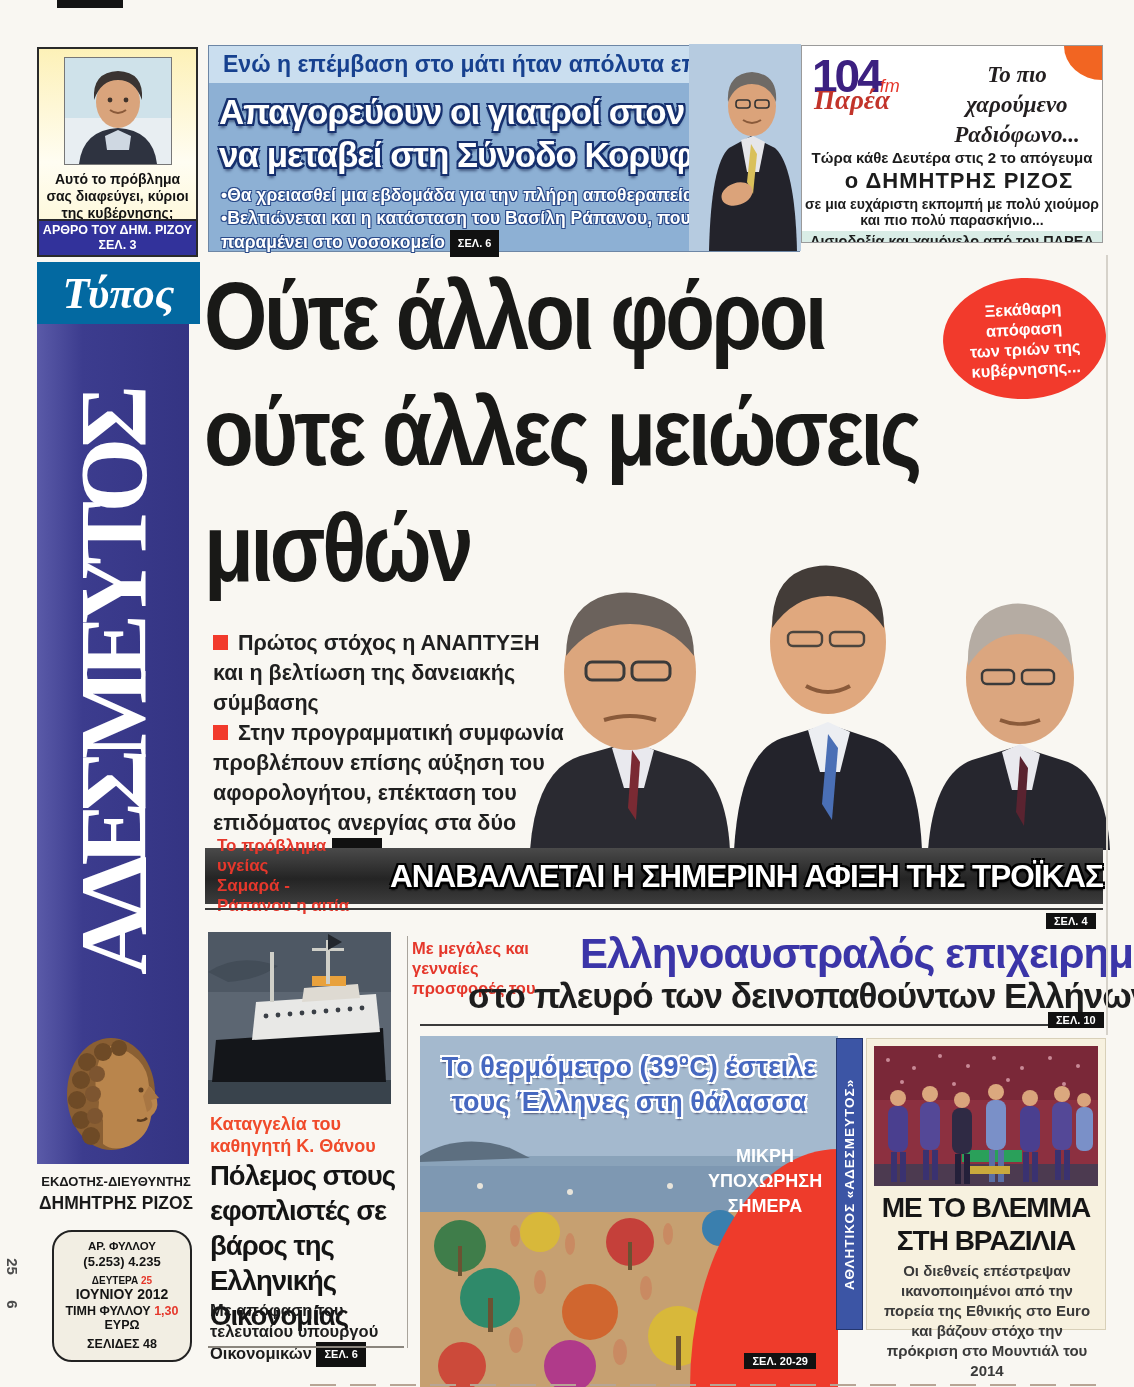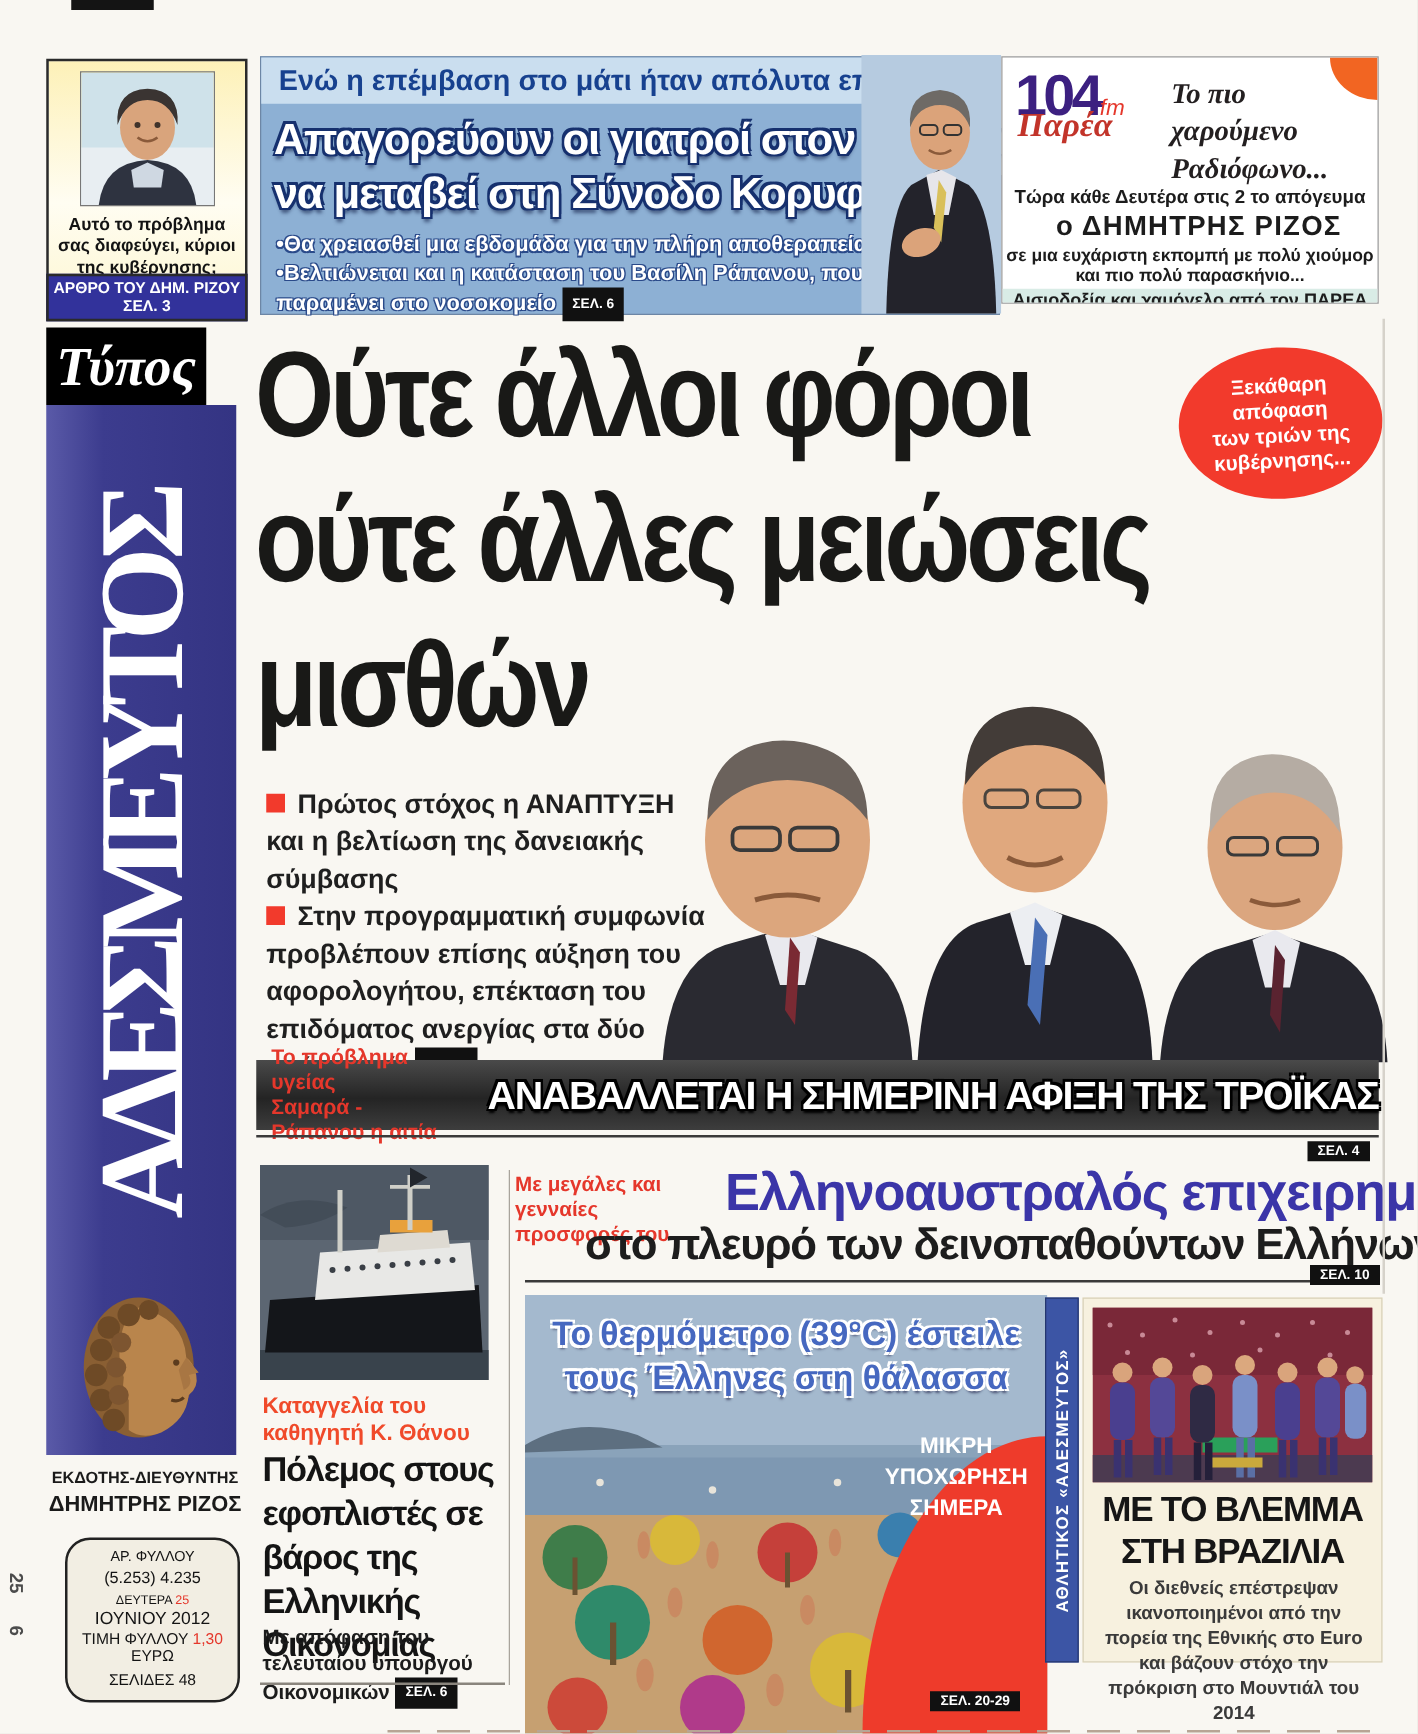--- a/index.html
+++ b/index.html
@@ -8,36 +8,36 @@
   .abs{position:absolute;}
 
   
   .reg-mark{left:57px;top:0;width:66px;height:8px;background:#141414;}
   .teaser-box{left:37px;top:47px;width:157px;height:206px;border:2px solid #2a2a2a;
               background:linear-gradient(180deg,#fdf1b8 0%,#fffdf2 55%,#fdf6cf 100%);text-align:center;}
   .teaser-photo{margin:8px auto 4px auto;width:106px;height:106px;display:block;border:1px solid #777;}
   .teaser-text{padding:2px 6px;font-weight:bold;font-size:14px;line-height:17px;color:#131313;}
   .teaser-bar{position:absolute;left:-2px;bottom:-2px;width:157px;padding:2px 0;background:#32329b;
               border:2px solid #2a2a2a;color:#fff;font-weight:bold;font-size:12.5px;line-height:15px;text-align:center;}
-  .typos-box{left:37px;top:262px;width:128px;height:62px;background:#000000;color:#fff;
+  .typos-box{left:37px;top:262px;width:163px;height:62px;background:#0369a1;color:#fff;
              display:flex;align-items:center;justify-content:center;
              font-family:"Liberation Serif",serif;font-style:italic;font-weight:bold;font-size:44px;text-align:right;}
   .blue-strip{left:37px;top:324px;width:152px;height:840px;
               background:linear-gradient(90deg,#5a5aa8 0%,#3c3c8e 30%,#343483 100%);}
   .vert-title{position:absolute;left:0;top:6px;width:152px;height:710px;
               writing-mode:vertical-rl;transform:rotate(180deg);
               display:flex;align-items:center;justify-content:center;
               color:#fff;font-family:"Liberation Serif",serif;font-weight:bold;font-size:96px;letter-spacing:-10px;}
   .coin{position:absolute;left:16px;top:700px;}
   .publisher{left:37px;top:1174px;width:158px;text-align:center;color:#1a1a1a;}
   .publisher-label{font-weight:bold;font-size:13px;}
   .publisher-name{font-weight:bold;font-size:17.5px;margin-top:4px;}
   .issue-box{left:52px;top:1230px;width:132px;border:2.5px solid #222;border-radius:20px;
              background:#f2eee3;text-align:center;padding:8px 2px 9px 2px;color:#141414;}
-  .issue-box div{font-weight:normal;}
+  .issue-box div{font-weight:bold;}
   .ib-l1{font-size:11.5px;} .ib-l2{font-size:13px;margin-top:2px;}
   .ib-l3{font-size:10px;margin-top:6px;} .ib-l4{font-size:14px;}
   .ib-l5{font-size:12.5px;margin-top:2px;} .ib-l6{font-size:12.5px;margin-top:5px;}
   .red-txt{color:#e5372b;}
   .margin-mark{color:#4c4c4c;font-size:15px;font-weight:bold;transform:rotate(90deg);}
 
   
   .banner{left:208px;top:45px;width:590px;height:205px;background:#8db0d4;border:1px solid #6d86a5;}
   .banner-kicker{position:absolute;left:0;top:0;width:100%;height:37px;background:#cadeef;
                  display:flex;align-items:center;padding-left:14px;box-sizing:border-box;
@@ -53,21 +53,21 @@
   .samaras-photo{position:absolute;right:-2px;top:-2px;}
 
   
   .radio{left:801px;top:45px;width:300px;height:196px;background:#fff;border:1px solid #9a9a9a;overflow:hidden;}
   .radio-corner{position:absolute;right:0;top:0;width:38px;height:34px;background:#f26522;border-bottom-left-radius:100%;}
   .radio-logo{position:absolute;left:10px;top:10px;width:120px;}
   .radio-104{color:#3c2080;font-weight:bold;font-size:46px;line-height:40px;letter-spacing:-3px;}
   .radio-fm{color:#e5372b;font-weight:normal;font-style:italic;font-size:18px;}
   .radio-parea{color:#c2342a;font-family:"Liberation Serif",serif;font-style:italic;font-weight:bold;
                font-size:27px;margin-top:-12px;margin-left:2px;}
-  .radio-tag{position:absolute;left:135px;top:14px;width:160px;text-align:left;color:#231f20;
+  .radio-tag{position:absolute;left:135px;top:14px;width:160px;text-align:center;color:#231f20;
              font-family:"Liberation Serif",serif;font-style:italic;font-weight:bold;font-size:23px;line-height:30px;}
   .radio-lines{position:absolute;left:0;top:103px;width:100%;text-align:center;color:#1c1c1c;}
   .rl1{font-weight:bold;font-size:15px;}
   .rl2{font-weight:bold;font-size:22px;letter-spacing:1px;margin-top:2px;padding-left:14px;}
   .rl3{font-weight:bold;font-size:14px;margin-top:2px;}
   .rl4{font-weight:bold;font-size:14px;}
   .rl5{font-weight:bold;font-size:14.5px;margin-top:3px;background:#d9ece6;padding:2px 0;}
 
   
   .main-head{left:204px;top:258px;width:940px;color:#191917;font-weight:bold;

